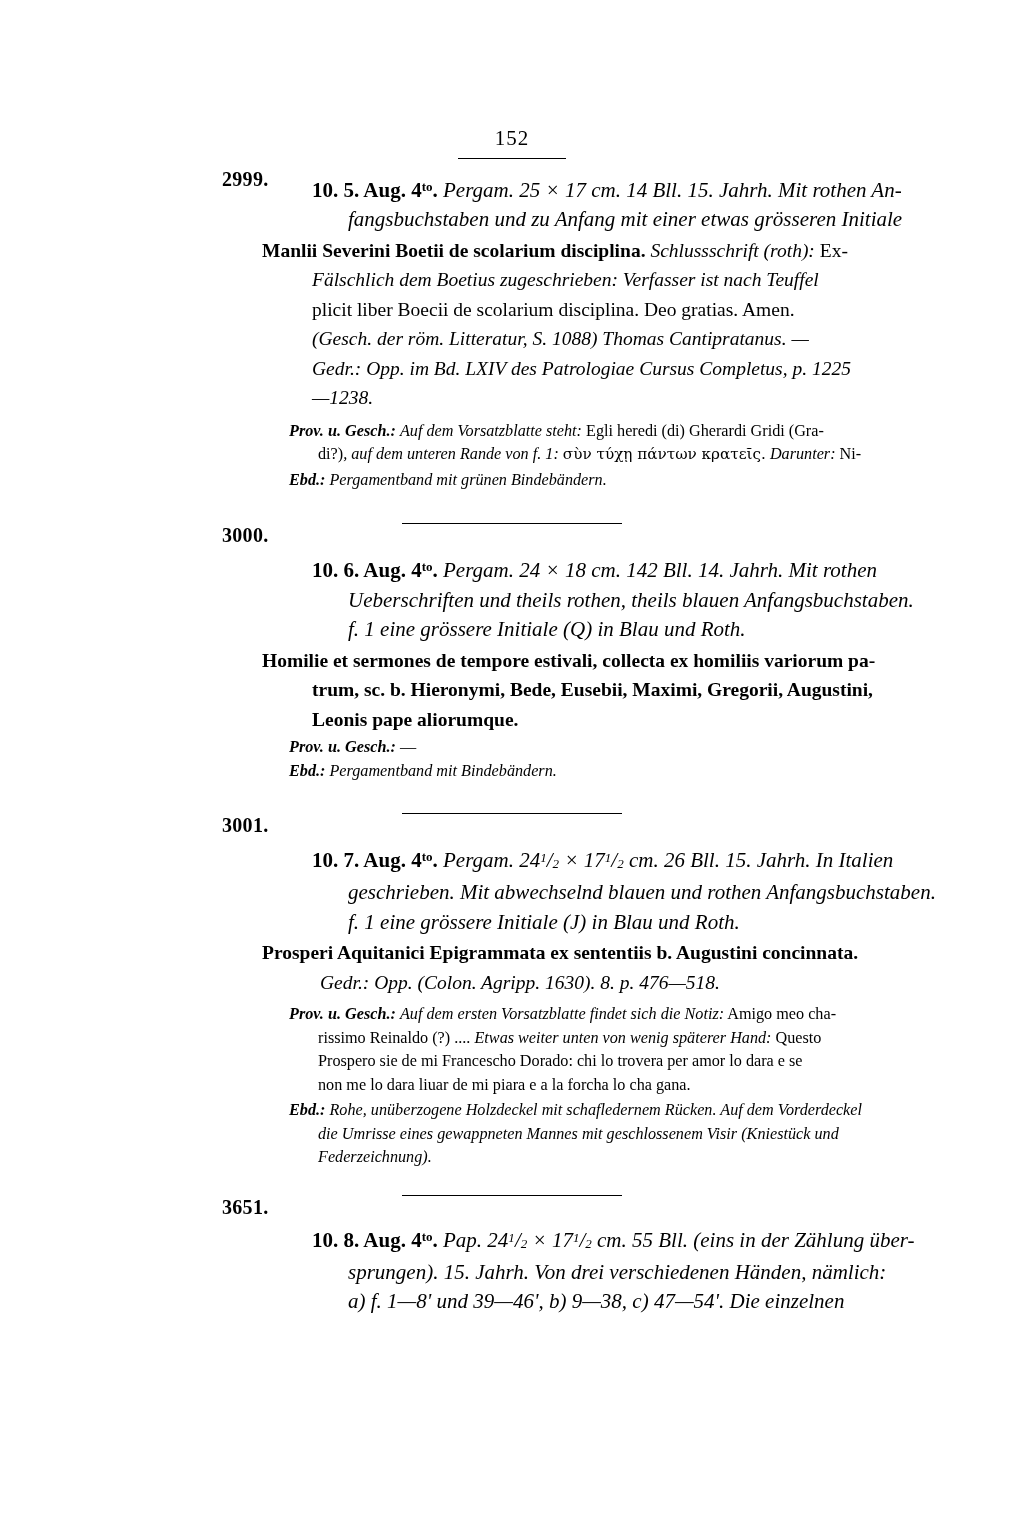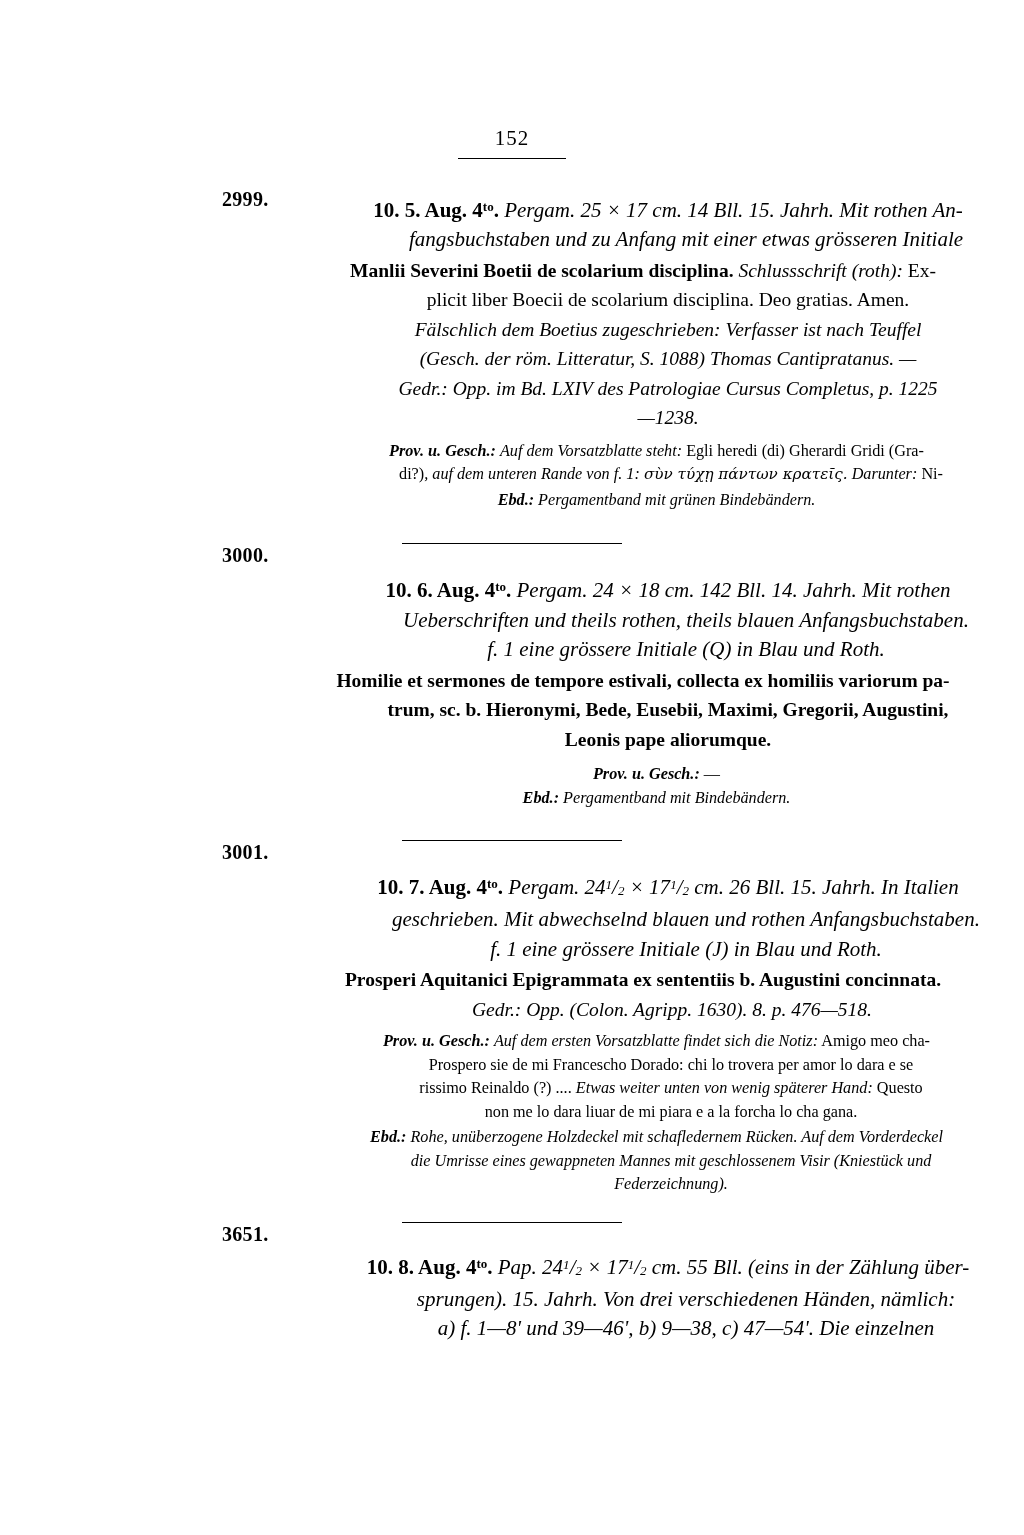--- a/index.html
+++ b/index.html
@@ -40,24 +40,23 @@
   .header-rule {
     width: 108px;
     height: 1px;
     background: #000;
     margin: 9px auto 0 auto;
   }
 
   
   .entries {
     position: absolute;
-    top: 188px;
+    top: 168px;
     left: 0;
     width: 1024px;
-    text-align: center;
   }
 
   .entry {
     position: relative;
     width: 1024px;
   }
 
   .entry-no {
     position: absolute;
     left: 222px;
@@ -131,21 +130,20 @@
     font-weight: bold;
     font-style: italic;
   }
   .note-line .it {
     font-style: italic;
   }
   .note-line .rm {
     font-style: normal;
   }
   .note-line .gk {
-    font-style: italic;
     font-family: "DejaVu Serif", serif;
     font-size: 15.2px;
   }
 
   
   .divider {
     width: 220px;
     height: 1px;
     background: #000;
     margin: 0 auto;
@@ -186,22 +184,22 @@
     <div class="entry" style="padding-top:4px;">
       <span class="entry-no">2999.</span>
 
       <div class="desc-block">
         <div class="desc-line first"><span class="bold">10. 5. Aug. 4<span class="sup-to">to</span>.</span> <i>Pergam. 25 × 17 cm. 14 Bll. 15. Jahrh. Mit rothen An-</i></div>
         <div class="desc-line cont">fangsbuchstaben und zu Anfang mit einer etwas grösseren Initiale</div>
       </div>
 
       <div class="title-block" style="margin-top:1px;">
         <div class="title-line">Manlii Severini Boetii de scolarium disciplina. <span class="reg-ital">Schlussschrift (roth):</span> <span class="reg">Ex-</span></div>
+        <div class="title-line cont"><span class="reg-ital">Fälschlich dem Boetius zugeschrieben: Verfasser ist nach Teuffel</span></div>
         <div class="title-line cont"><span class="reg">plicit liber Boecii de scolarium disciplina. Deo gratias. Amen.</span></div>
-        <div class="title-line cont"><span class="reg-ital">Fälschlich dem Boetius zugeschrieben: Verfasser ist nach Teuffel</span></div>
         <div class="title-line cont"><span class="reg-ital">(Gesch. der röm. Litteratur, S. 1088) Thomas Cantipratanus. —</span></div>
         <div class="title-line cont"><span class="reg-ital">Gedr.: Opp. im Bd. LXIV des Patrologiae Cursus Completus, p. 1225</span></div>
         <div class="title-line cont"><span class="reg-ital">—1238.</span></div>
       </div>
 
       <div class="note-block" style="margin-top:7px;">
         <div class="note-line"><span class="lbl">Prov. u. Gesch.:</span> <span class="it">Auf dem Vorsatzblatte steht:</span> <span class="rm">Egli heredi (di) Gherardi Gridi (Gra-</span></div>
         <div class="note-line cont"><span class="rm">di?)</span><span class="it">, auf dem unteren Rande von f. 1:</span> <span class="gk">σὺν τύχῃ πάντων κρατεῖς.</span> <span class="it">Darunter:</span> <span class="rm">Ni-</span></div>
         <div class="note-line" style="margin-top:2px;"><span class="lbl">Ebd.:</span> <span class="it">Pergamentband mit grünen Bindebändern.</span></div>
       </div>
@@ -217,21 +215,21 @@
         <div class="desc-line cont">Ueberschriften und theils rothen, theils blauen Anfangsbuchstaben.</div>
         <div class="desc-line cont">f. 1 eine grössere Initiale (Q) in Blau und Roth.</div>
       </div>
 
       <div class="title-block" style="margin-top:1px;">
         <div class="title-line">Homilie et sermones de tempore estivali, collecta ex homiliis variorum pa-</div>
         <div class="title-line cont">trum, sc. b. Hieronymi, Bede, Eusebii, Maximi, Gregorii, Augustini,</div>
         <div class="title-line cont">Leonis pape aliorumque.</div>
       </div>
 
-      <div class="note-block" style="margin-top:9px;">
+      <div class="note-block" style="margin-top:2px;">
         <div class="note-line"><span class="lbl">Prov. u. Gesch.:</span> <span class="rm">—</span></div>
         <div class="note-line"><span class="lbl">Ebd.:</span> <span class="it">Pergamentband mit Bindebändern.</span></div>
       </div>
 
       <div class="divider" style="margin-top:30px;"></div>
     </div>
 
     <div class="entry" style="padding-top:28px;">
       <span class="entry-no">3001.</span>
 
@@ -241,22 +239,22 @@
         <div class="desc-line cont">f. 1 eine grössere Initiale (J) in Blau und Roth.</div>
       </div>
 
       <div class="title-block" style="margin-top:1px;">
         <div class="title-line">Prosperi Aquitanici Epigrammata ex sententiis b. Augustini concinnata.</div>
         <div class="title-line cont" style="margin-left:58px;"><span class="reg-ital">Gedr.: Opp. (Colon. Agripp. 1630). 8. p. 476—518.</span></div>
       </div>
 
       <div class="note-block" style="margin-top:6px;">
         <div class="note-line"><span class="lbl">Prov. u. Gesch.:</span> <span class="it">Auf dem ersten Vorsatzblatte findet sich die Notiz:</span> <span class="rm">Amigo meo cha-</span></div>
+        <div class="note-line cont"><span class="rm">rissimo Reinaldo (?) ....</span> <span class="it">Etwas weiter unten von wenig späterer Hand:</span> <span class="rm">Questo</span></div>
         <div class="note-line cont"><span class="rm">Prospero sie de mi Francescho Dorado: chi lo trovera per amor lo dara e se</span></div>
-        <div class="note-line cont"><span class="rm">rissimo Reinaldo (?) ....</span> <span class="it">Etwas weiter unten von wenig späterer Hand:</span> <span class="rm">Questo</span></div>
         <div class="note-line cont"><span class="rm">non me lo dara liuar de mi piara e a la forcha lo cha gana.</span></div>
         <div class="note-line" style="margin-top:2px;"><span class="lbl">Ebd.:</span> <span class="it">Rohe, unüberzogene Holzdeckel mit schafledernem Rücken. Auf dem Vorderdeckel</span></div>
         <div class="note-line cont"><span class="it">die Umrisse eines gewappneten Mannes mit geschlossenem Visir (Kniestück und</span></div>
         <div class="note-line cont"><span class="it">Federzeichnung).</span></div>
       </div>
 
       <div class="divider" style="margin-top:25px;"></div>
     </div>
 
     <div class="entry" style="padding-top:26px;">

